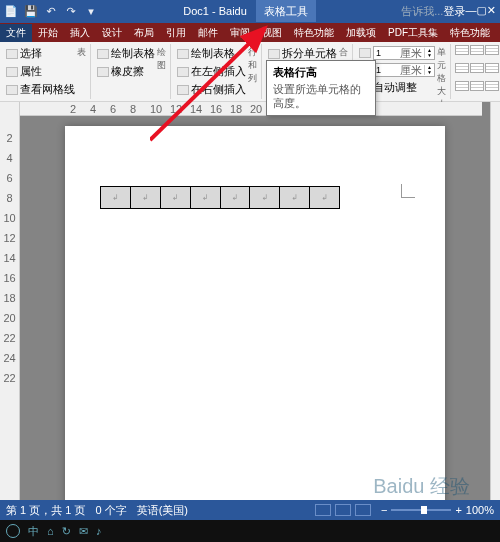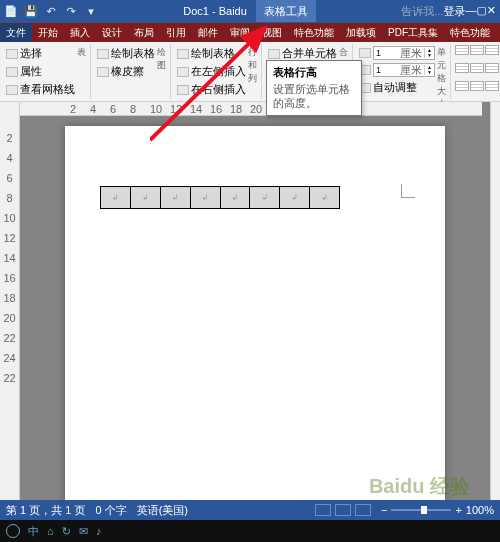--- a/index.html
+++ b/index.html
@@ -23,42 +23,42 @@
 .btn-sm{display:flex;align-items:center;gap:2px;padding:1px 2px;font-size:9px;cursor:pointer;white-space:nowrap}
 .btn-sm .ico{width:12px;height:10px;background:#e8e8e8;border:1px solid #bbb;flex-shrink:0}
 .col{display:flex;flex-direction:column;gap:1px}
 .spinner{display:flex;align-items:center;border:1px solid #aaa;background:#fff;height:14px;font-size:9px}
 .spinner input{width:24px;border:none;outline:none;font-size:9px;padding:0 2px}
 .spinner .unit{padding:11px 2px;color:#666}
 .spinner .arrows{display:flex;flex-direction:column;border-left:1px solid #ccc}
 .spinner .arrows span{font-size:5px;padding:0 2px;line-height:5px;cursor:pointer}
 .grid-icons{display:grid;grid-template-columns:repeat(3,14px);gap:1px}
 .grid-icons .gi{width:14px;height:10px;border:1px solid #aaa;background:repeating-linear-gradient(#fff,#fff 2px,#ccc 2px,#ccc 3px);cursor:pointer}
-.tooltip{position:absolute;top:60px;left:266px;background:#fff;border:1px solid #767676;padding:4px 6px;font-size:10px;z-index:10;box-shadow:2px 2px 4px rgba(0,0,0,.2);width:96px}
+.tooltip{position:absolute;top:60px;left:266px;background:#fff;border:1px solid #767676;padding:4px 6px;font-size:10px;z-index:10;box-shadow:2px 2px 4px rgba(0,0,0,.2);width:110px}
 .tooltip .tt-title{font-weight:bold;margin-bottom:2px}
 .tooltip .tt-body{font-size:11px;color:#555;line-height:1.3}
 .workspace{height:398px;display:flex;background:#848484}
 .vruler{width:20px;background:#f0f0f0;border-right:1px solid #ccc;font-size:7px;color:#666;display:flex;flex-direction:column;align-items:center;padding-top:30px;gap:8px}
 .page-area{flex:1;overflow:hidden;display:flex;justify-content:center;padding-top:8px;position:relative}
 .hruler{position:absolute;top:0;left:0;right:8px;height:14px;background:#f0f0f0;border-bottom:1px solid #ccc;display:flex;font-size:7px;color:#666;align-items:flex-end;padding-left:50px}
 .hruler span{width:20px}
 .page{width:380px;height:520px;background:#fff;box-shadow:0 0 8px rgba(0,0,0,.3);margin-top:16px;padding:60px 35px;position:relative}
 .table{border-collapse:collapse;width:240px}
 .table td{border:1px solid #000;width:30px;height:22px;background:#d9d9d9;font-size:8px;text-align:center;color:#999}
 .corner{position:absolute;top:58px;right:30px;width:14px;height:14px;border-left:1px solid #999;border-bottom:1px solid #999}
 .vscroll{width:10px;background:#f0f0f0;border-left:1px solid #ccc}
 .arrow{position:absolute;top:20px;left:150px;z-index:20;pointer-events:none}
 .statusbar{height:20px;background:#2b579a;color:#fff;display:flex;align-items:center;padding:0 6px;font-size:10px;gap:10px}
 .statusbar .sp{flex:1}
 .statusbar .views{display:flex;gap:4px}
 .statusbar .views .v{width:16px;height:12px;border:1px solid #6a8ec8}
 .statusbar .zoom{display:flex;align-items:center;gap:4px}
 .statusbar .zslider{width:60px;height:2px;background:#6a8ec8;position:relative}
 .statusbar .zslider::after{content:"";position:absolute;left:30px;top:-3px;width:6px;height:8px;background:#fff}
-.watermark{position:absolute;right:30px;bottom:42px;color:#4d7c0f;opacity:.4;font-size:20px;font-weight:bold;pointer-events:none}
+.watermark{position:absolute;right:30px;bottom:42px;color:#0c4a6e;opacity:.4;font-size:20px;font-weight:normal;pointer-events:none}
 .taskbar{height:22px;background:#101010;display:flex;align-items:center;padding:0 6px;gap:8px;color:#6ab;font-size:10px}
 .taskbar .tcircle{width:14px;height:14px;border:1px solid #6ab;border-radius:50%}
 .search-ghost{color:#9ab}
 </style>
 </head>
 <body>
 
 <div class="titlebar">
   <div class="left-icons">
     <span class="icon">📄</span>
@@ -150,24 +150,20 @@
           </div>
       </div>
     </div>
     <div class="group-label">行和列</div>
   </div>
   <div class="group">
     <div class="group-content">
       <div class="col">
         <div class="btn-sm">
             <span class="ico"></span>
-            <span>合并单元格</span>
-          </div>
-        <div class="btn-sm">
-            <span class="ico"></span>
             <span>拆分单元格</span>
           </div>
         <div class="btn-sm">
             <span class="ico"></span>
             <span>拆分表格</span>
           </div>
       </div>
     </div>
     <div class="group-label">合并</div>
   </div>

